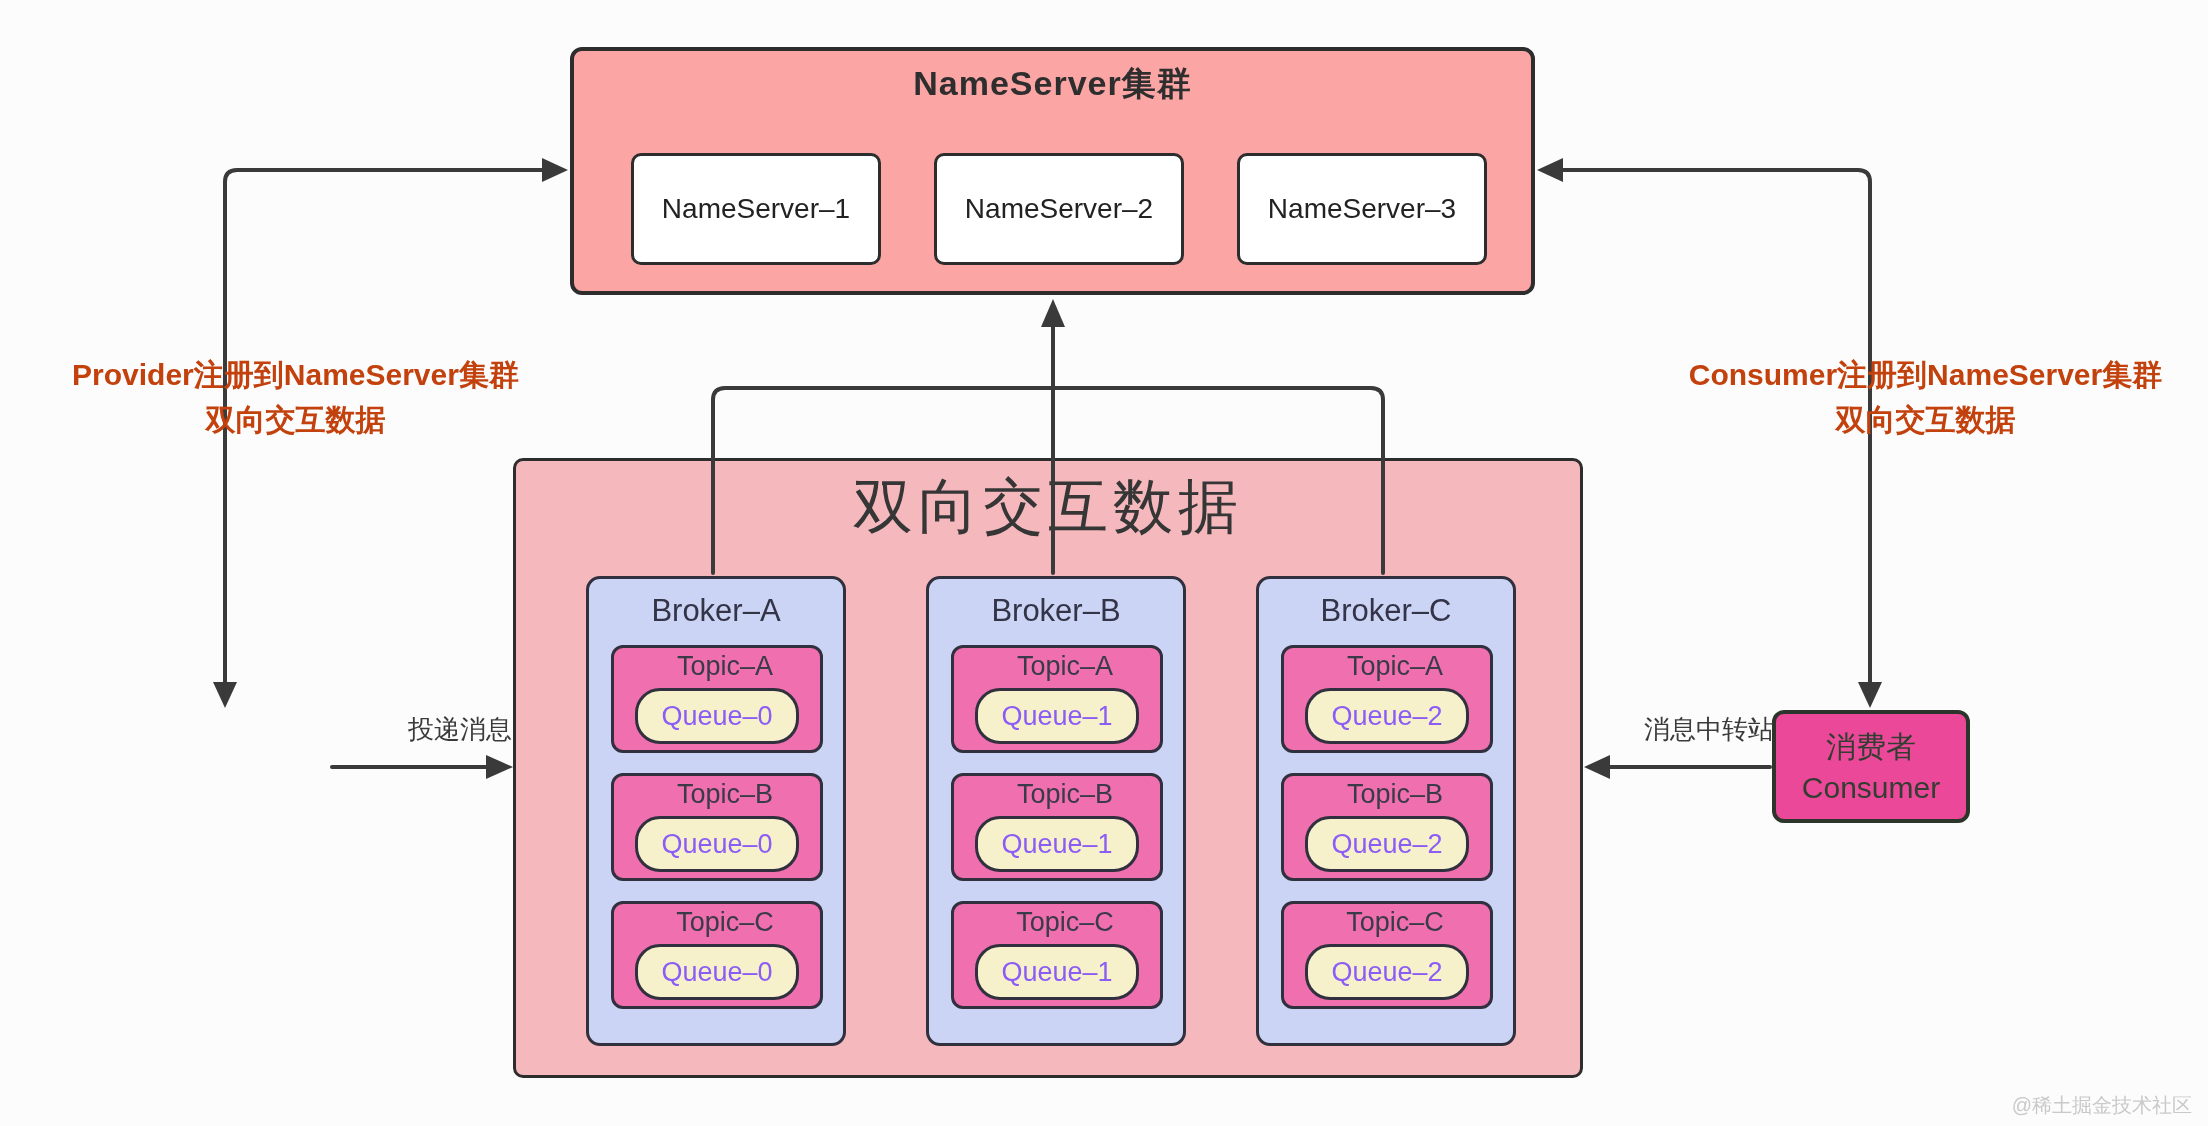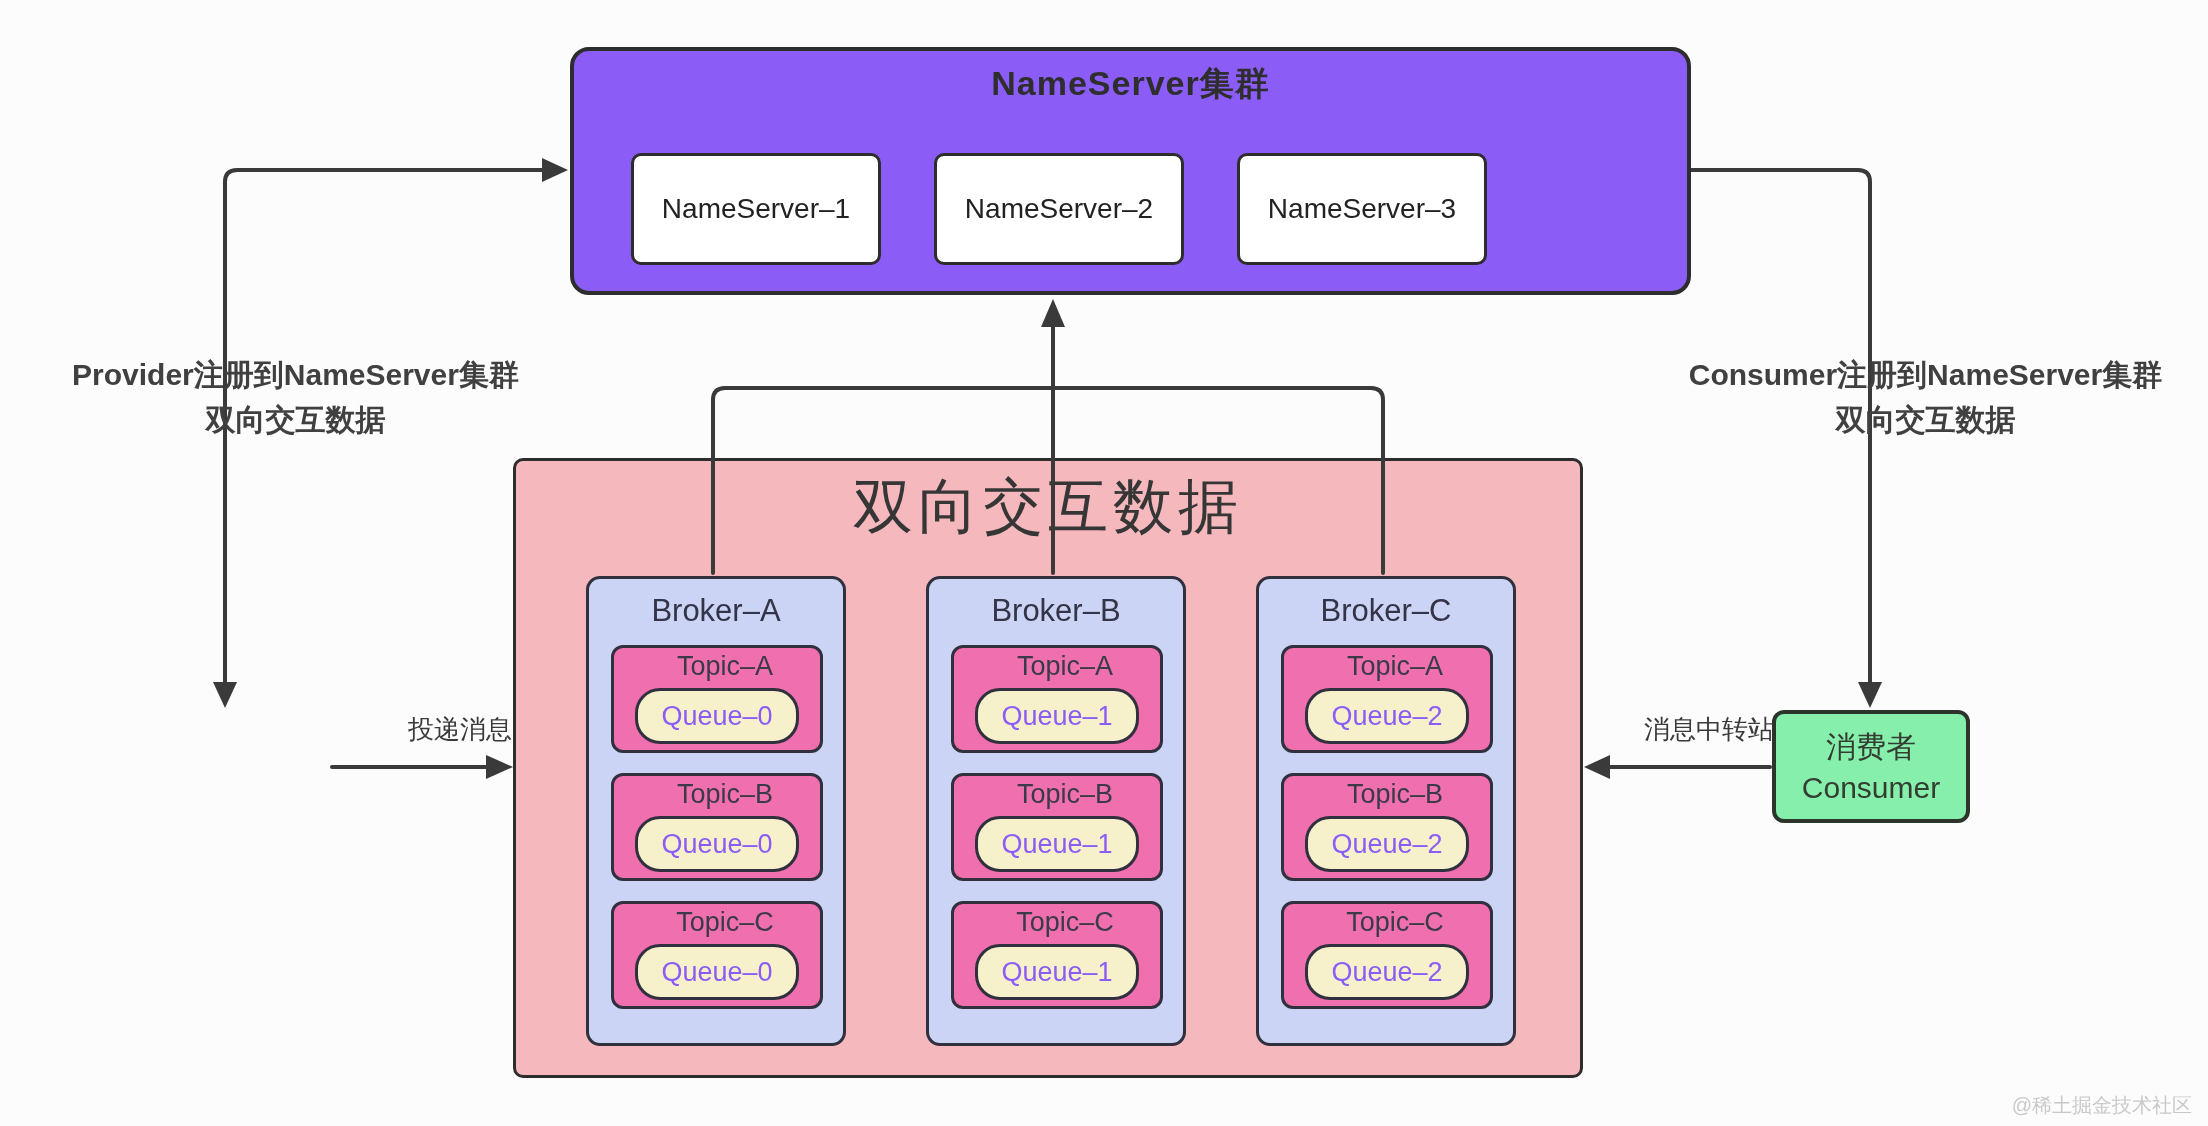--- a/index.html
+++ b/index.html
@@ -5,22 +5,22 @@
   html,body{margin:0;padding:0;background:#fff;}
   .canvas{
     position:relative;width:2208px;height:1126px;overflow:hidden;
     background:#FCFCFC;
     font-family:"Liberation Sans","DejaVu Sans",sans-serif;
     color:#333;
   }
   .abs{position:absolute;}
   
   .ns-cluster{
-    left:570px;top:47px;width:1121px;height:248px;
-    background:#8b5cf6;border:4px solid #2d2d2d;border-radius:19px;
+    left:570px;top:47px;width:965px;height:248px;
+    background:#fca5a5;border:4px solid #2d2d2d;border-radius:12px;
     box-sizing:border-box;z-index:10;
   }
   .ns-title{
     position:absolute;top:10px;left:0;width:100%;text-align:center;
     font-size:34px;font-weight:700;color:#2e2e2e;letter-spacing:1px;
   }
   .ns-node{
     position:absolute;top:102px;width:250px;height:112px;
     background:#ffffff;border:3px solid #2d2d2d;border-radius:10px;
     box-sizing:border-box;display:flex;align-items:center;justify-content:center;
@@ -60,25 +60,25 @@
     box-sizing:border-box;display:flex;align-items:center;justify-content:center;
     font-size:27px;color:#8b5cf6;
   }
   
   .endpoint{
     width:200px;height:113px;border-radius:12px;box-sizing:border-box;
     display:flex;flex-direction:column;align-items:center;justify-content:center;
     font-size:30px;line-height:41px;z-index:10;
   }
   .producer{left:128px;top:710px;background:#BDE9E2;border:4px solid #27322f;color:#2f3a39;}
-  .consumer{left:1772px;top:710px;width:198px;background:#86efac;border:4px solid #2b3529;color:#333d31;}
+  .consumer{left:1772px;top:710px;width:198px;background:#ec4899;border:4px solid #2b3529;color:#333d31;}
   
   .red-label{
     text-align:center;font-size:30px;font-weight:700;line-height:45px;
-    color:#404040;z-index:12;
+    color:#c2410c;z-index:12;
   }
   .edge-label{
     text-align:right;font-size:26px;color:#3a3a3a;z-index:12;
   }
   .watermark{
     right:16px;top:1092px;font-size:20px;color:#c9c9c9;z-index:12;
   }
   .connectors{left:0;top:0;width:2208px;height:1126px;z-index:5;pointer-events:none;}
 </style>
 </head>

